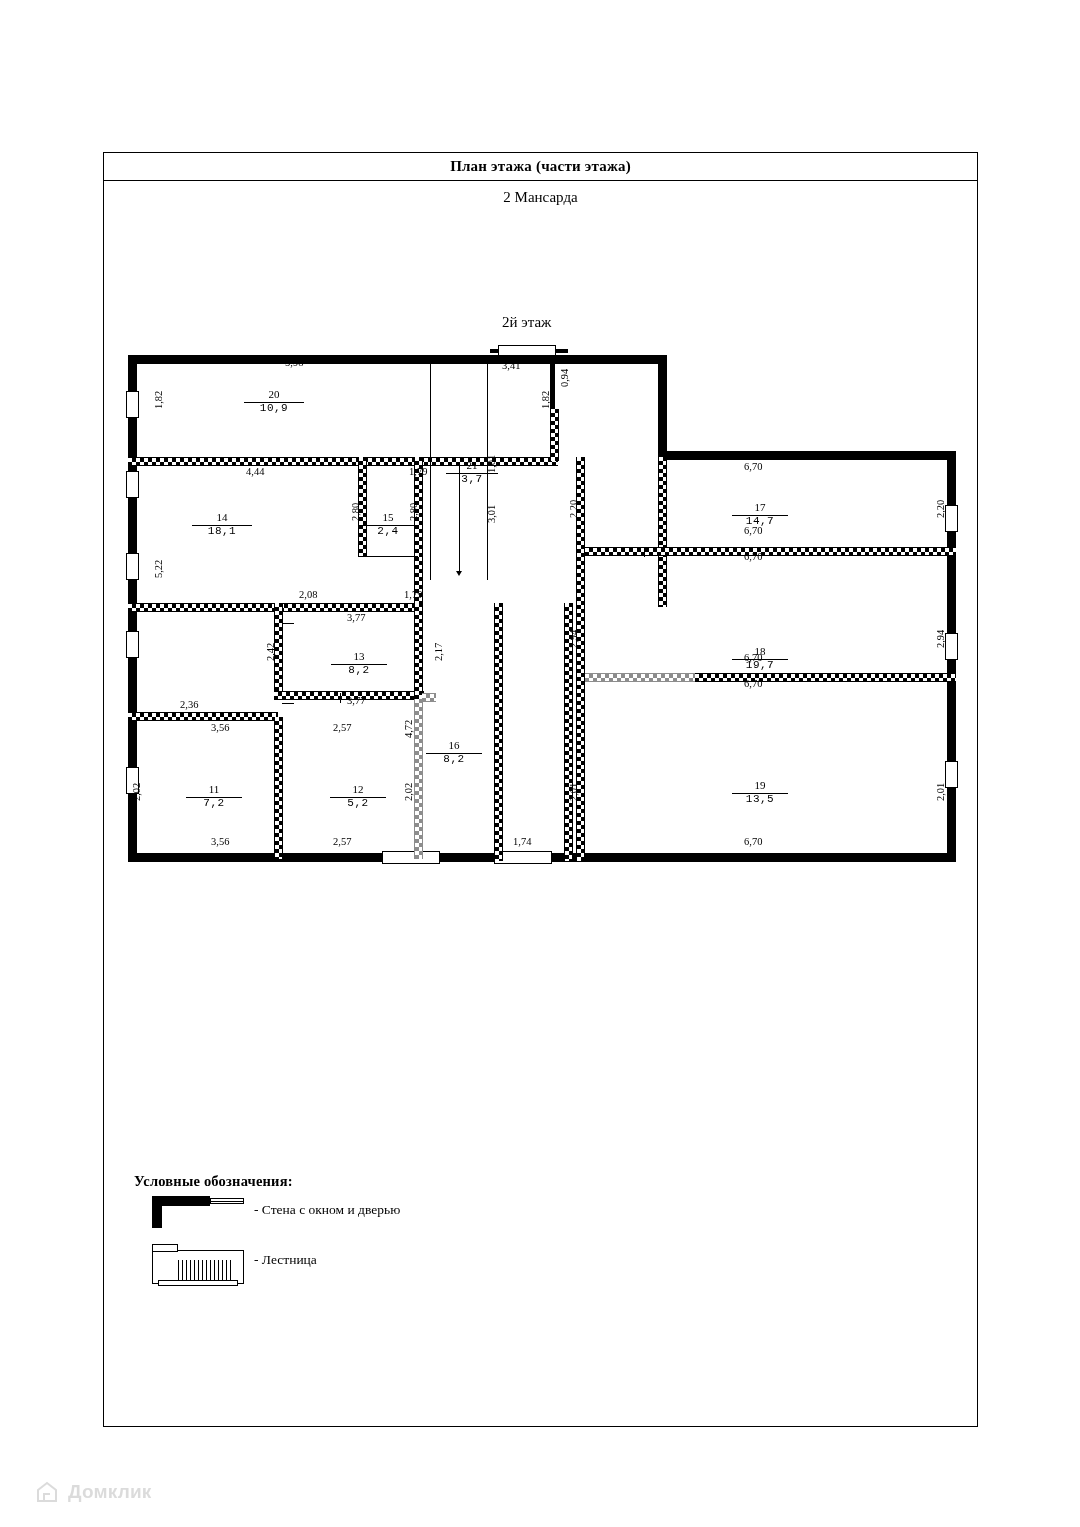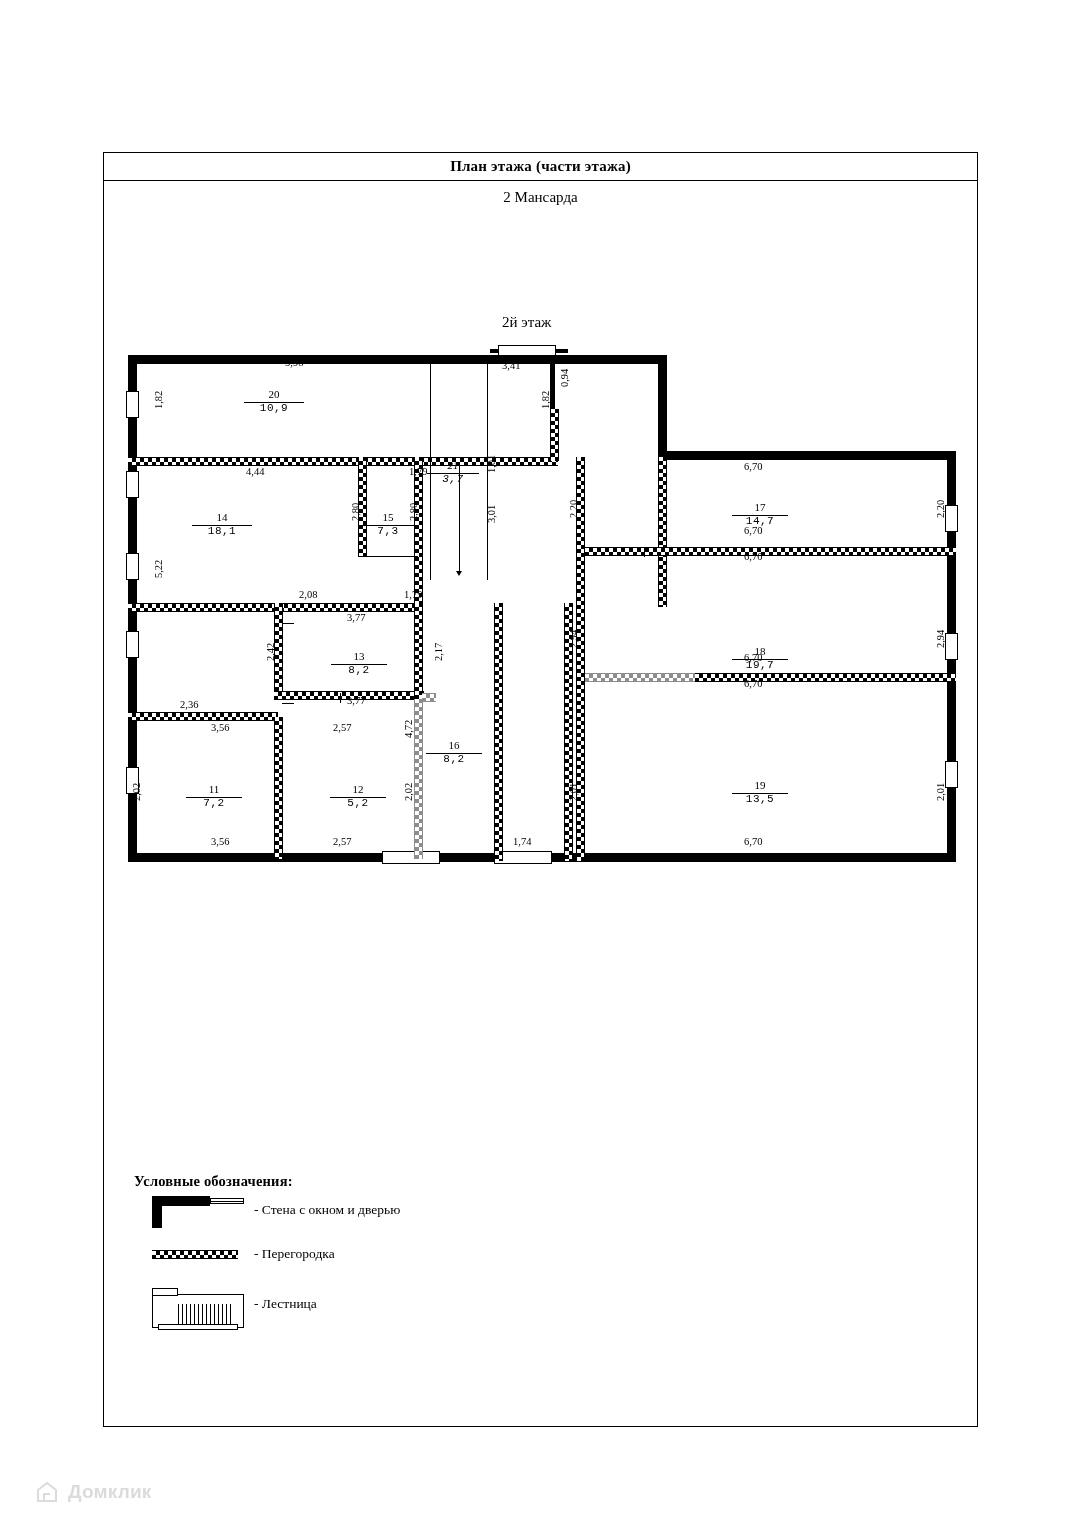--- a/index.html
+++ b/index.html
@@ -322,31 +322,31 @@
       <div class="step" style="top:97px;"></div>
         <div class="step" style="top:108px;"></div>
     </div>
     <div class="arrow-line" style="left:355px; top:309px; height:110px;"></div>
     <div class="arrow-head" style="left:352px; top:418px;"></div>
 
     <div class="room" style="left:140px; top:232px; width:60px;">
       <span class="num">20</span>
       <span class="area">10,9</span>
     </div>
-    <div class="room" style="left:323px; top:303px; width:52px;font-style:italic;">
+    <div class="room" style="left:342px; top:303px; width:52px;">
       <span class="num">21</span>
       <span class="area">3,7</span>
     </div>
     <div class="room" style="left:88px; top:355px; width:60px;">
       <span class="num">14</span>
       <span class="area">18,1</span>
     </div>
     <div class="room" style="left:256px; top:355px; width:56px;">
       <span class="num">15</span>
-      <span class="area">7,3</span>
+      <span class="area">2,4</span>
     </div>
     <div class="room" style="left:227px; top:494px; width:56px;">
       <span class="num">13</span>
       <span class="area">8,2</span>
     </div>
     <div class="room" style="left:322px; top:583px; width:56px;">
       <span class="num">16</span>
       <span class="area">8,2</span>
     </div>
     <div class="room" style="left:82px; top:627px; width:56px;">
@@ -419,26 +419,20 @@
     <div class="legend-row" style="margin-top:4px;">
       <div class="legend-glyph g1">
         <div class="v"></div>
           <div class="h"></div>
           <div class="w"></div>
           <div class="wmid"></div>
       </div>
       <div class="legend-text">- Стена с окном и дверью</div>
     </div>
 
-    <div class="legend-row">
-      <div class="legend-glyph" style="top:12px;">
-        <div class="g2"></div>
-      </div>
-      <div class="legend-text">- Перегородка</div>
-    </div>
 
     <div class="legend-row" style="height:56px;">
       <div class="legend-glyph g3" style="top:6px;">
         <div class="outer"></div>
         <div class="top"></div>
         <div class="treads">
           <i style="left:0"></i>
             <i style="left:4px"></i>
             <i style="left:8px"></i>
             <i style="left:12px"></i>

